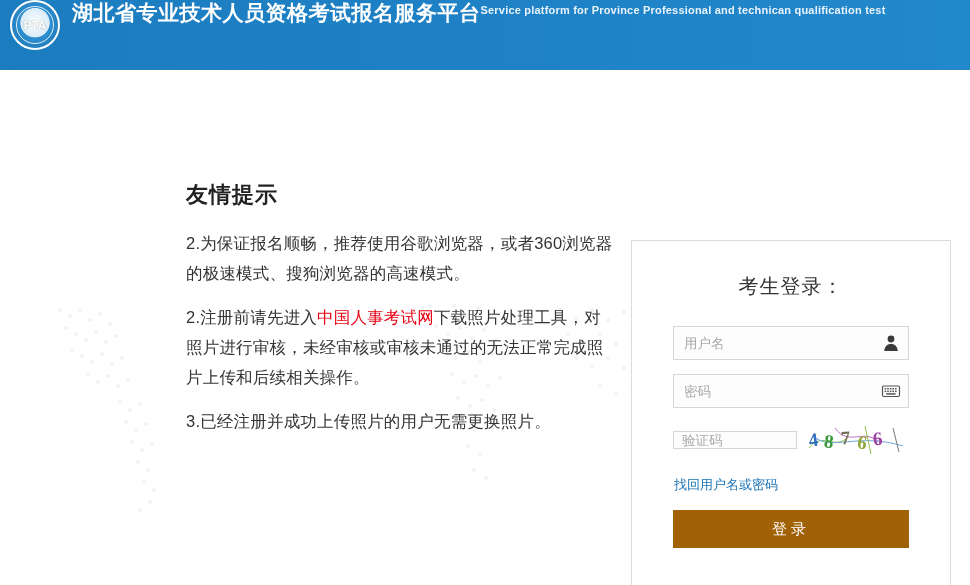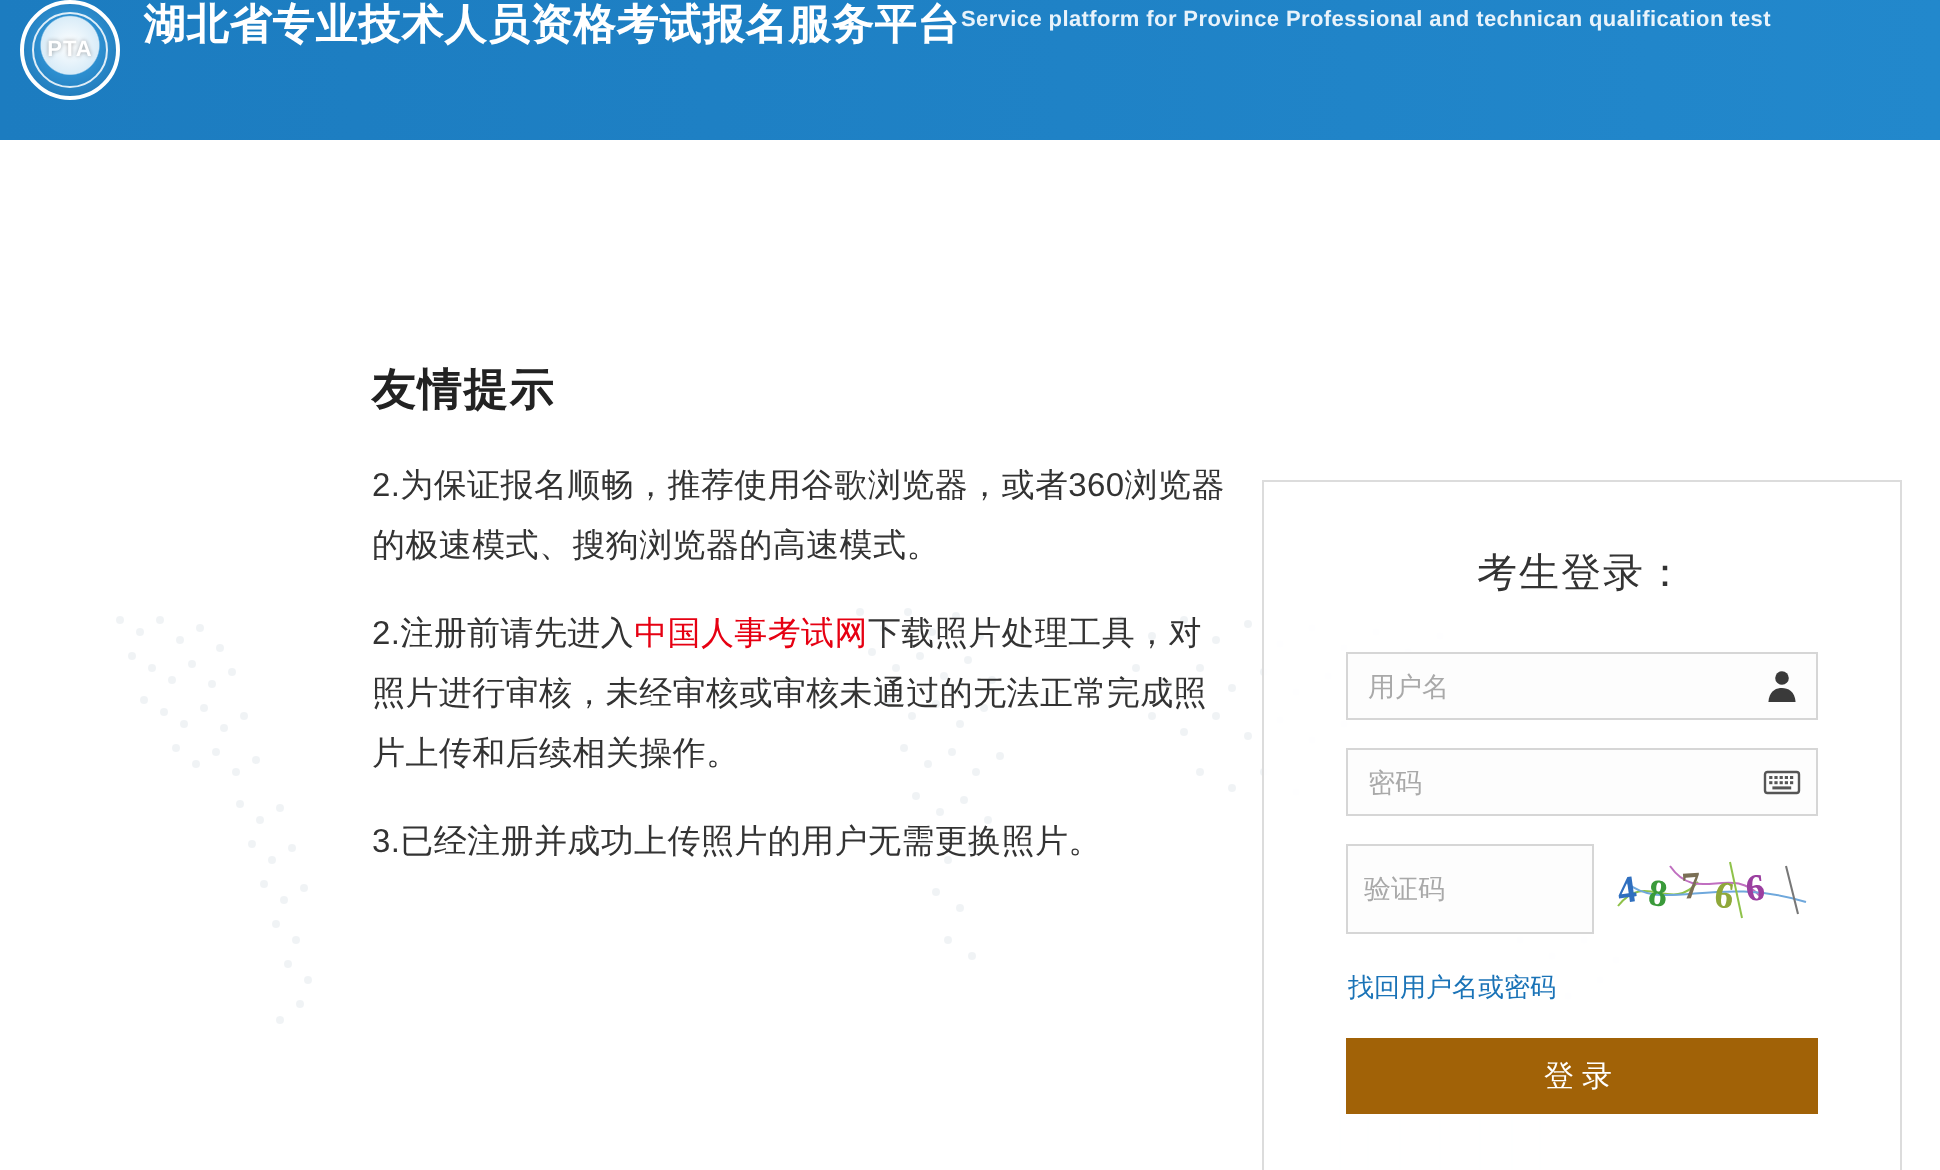--- a/index.html
+++ b/index.html
@@ -178,21 +178,21 @@
 
   .captcha-row {
     margin: 14px auto 0 auto;
     width: 236px;
     display: flex;
     align-items: center;
     justify-content: space-between;
   }
   .captcha-row input {
     width: 124px;
-    height: 45px;
+    height: 18px;
     box-sizing: border-box;
     border: 1px solid #d6d6d6;
     background: #fdfdfd;
     padding: 0 8px;
     font-size: 13.5px;
     color: #333333;
     outline: none;
     font-family: "Liberation Sans", sans-serif;
   }
   .captcha-row input::placeholder { color: #a9a9a9; }

